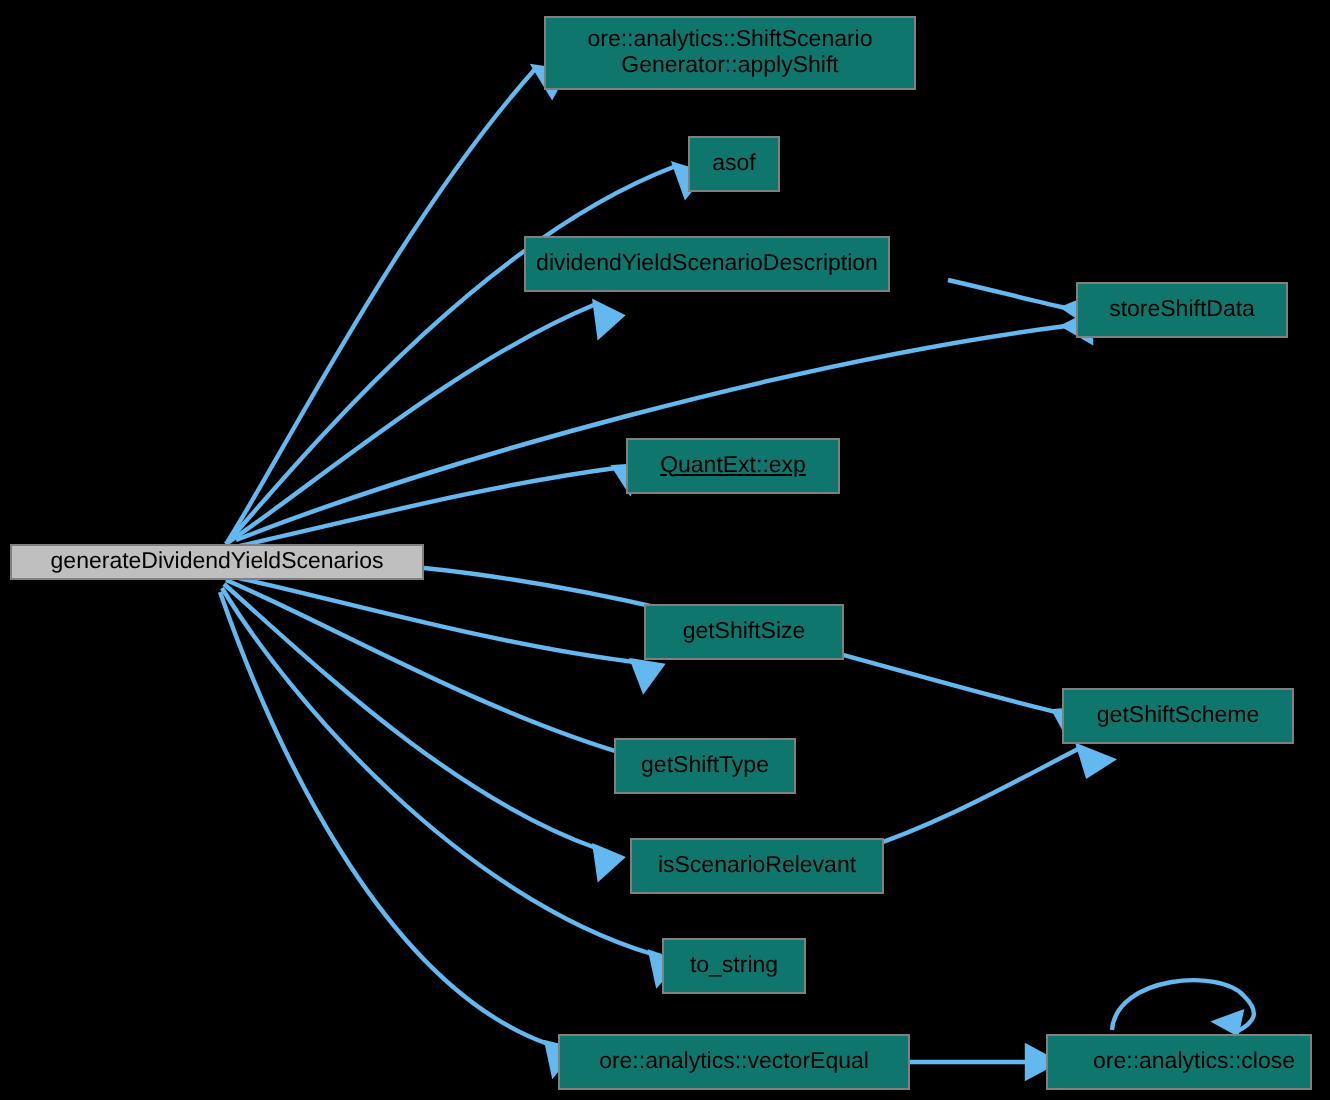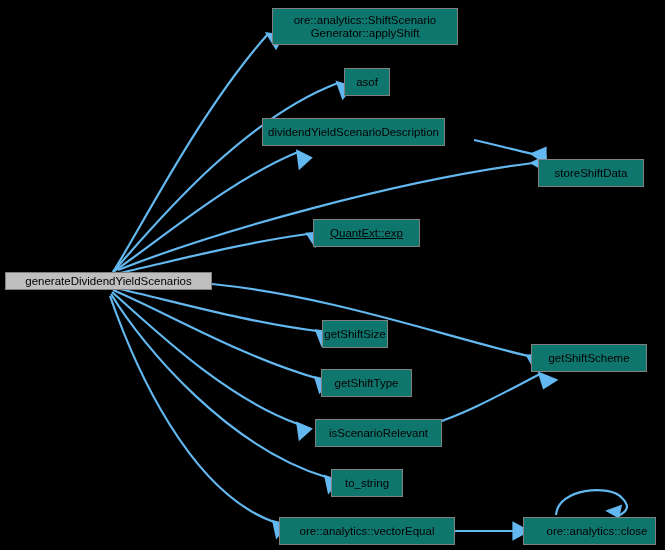--- a/index.html
+++ b/index.html
@@ -91,24 +91,24 @@
       <path d="M 556 515 C 558 488, 610 484, 622 498 C 630 506, 628 511, 618 516" fill="none" stroke="#63b8f0" stroke-width="2.2"></path>
       <path d="M 618 516 l -9 -5 l 11 -4 z" fill="#63b8f0" stroke="#63b8f0" stroke-width="3.2" stroke-linejoin="miter"></path>
     </svg>
 
   <div id="node-layer">
       <div class="graph-node root-node" style="left: 5px; top: 272px; width: 207px; height: 18px;"><span class="node-label">generateDividendYieldScenarios</span></div>
       <div class="graph-node" style="left: 272px; top: 8px; width: 186px; height: 37px;"><span class="node-label">ore::analytics::ShiftScenario
 Generator::applyShift</span></div>
       <div class="graph-node" style="left: 344px; top: 68px; width: 46px; height: 28px;"><span class="node-label">asof</span></div>
       <div class="graph-node" style="left: 262px; top: 118px; width: 183px; height: 28px; align-items: center;"><span class="node-label">dividendYieldScenarioDescription</span></div>
-      <div class="graph-node" style="left: 538px; top: 159px; width: 106px; height: 28px;"><span class="node-label">storeShiftData</span></div>
+      <div class="graph-node" style="left: 538px; top: 141px; width: 106px; height: 28px;"><span class="node-label">storeShiftData</span></div>
       <div class="graph-node" style="left: 313px; top: 219px; width: 107px; height: 28px; text-decoration: underline;"><span class="node-label">QuantExt::exp</span></div>
-      <div class="graph-node" style="left: 322px; top: 320px; width: 66px; height: 28px;"><span class="node-label">getShiftSize</span></div>
-      <div class="graph-node" style="left: 321px; top: 369px; width: 91px; height: 28px; align-items: center;"><span class="node-label">getShiftType</span></div>
+      <div class="graph-node" style="left: 322px; top: 302px; width: 100px; height: 28px;"><span class="node-label">getShiftSize</span></div>
+      <div class="graph-node" style="left: 307px; top: 369px; width: 91px; height: 28px; align-items: center;"><span class="node-label">getShiftType</span></div>
       <div class="graph-node" style="left: 531px; top: 344px; width: 116px; height: 28px;"><span class="node-label">getShiftScheme</span></div>
       <div class="graph-node" style="left: 315px; top: 419px; width: 127px; height: 28px;"><span class="node-label">isScenarioRelevant</span></div>
       <div class="graph-node" style="left: 331px; top: 469px; width: 72px; height: 28px;"><span class="node-label">to_string</span></div>
       <div class="graph-node" style="left: 279px; top: 517px; width: 176px; height: 28px;"><span class="node-label">ore::analytics::vectorEqual</span></div>
       <div class="graph-node" style="left: 523px; top: 517px; width: 133px; height: 28px; padding-left: 15px;"><span class="node-label">ore::analytics::close</span></div>
     </div>
 
 </div>
 
 </body></html>

